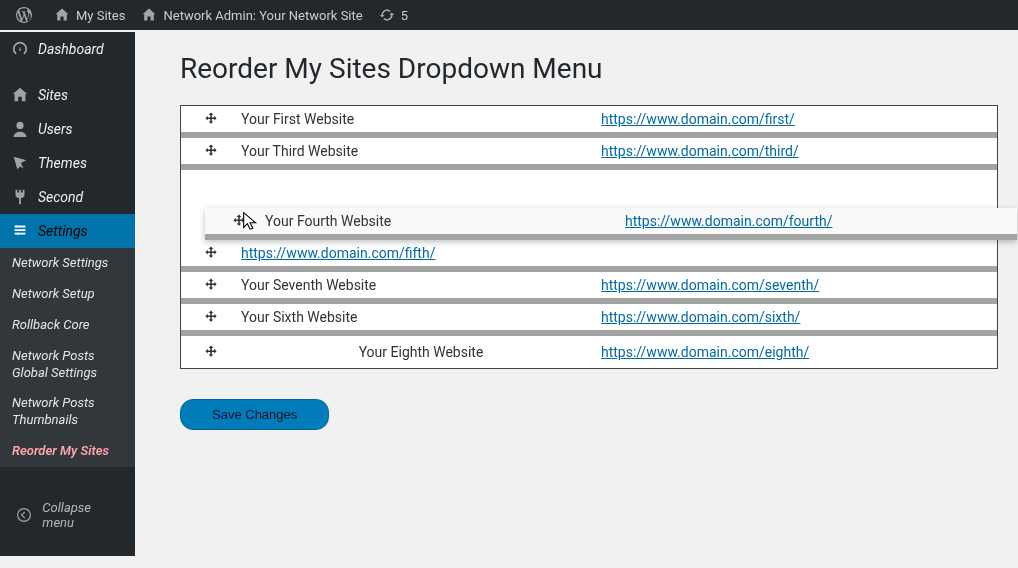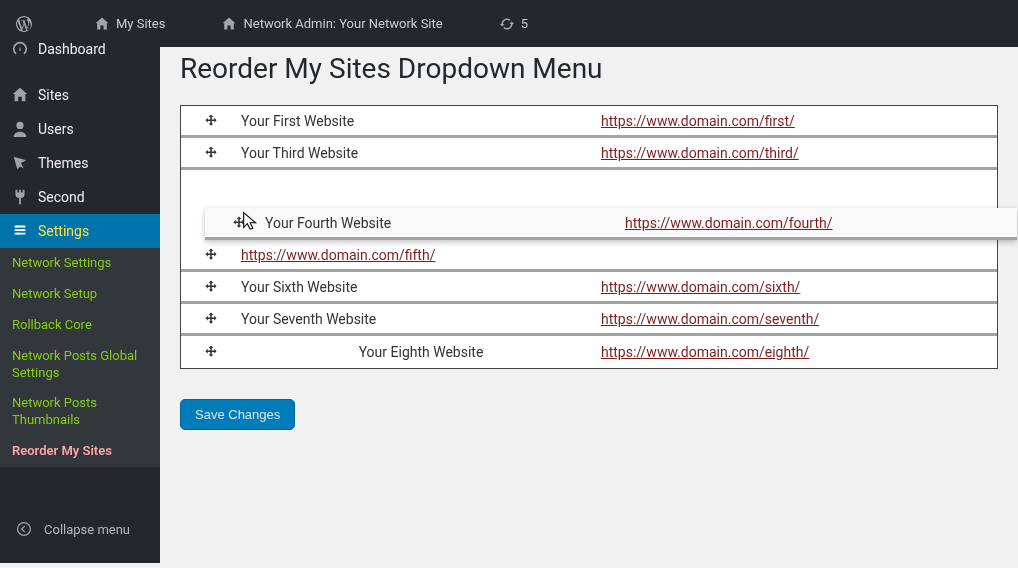--- a/index.html
+++ b/index.html
@@ -1,50 +1,50 @@
 <!DOCTYPE html>
 <html><head>
 <meta charset="utf-8">
 <style>
 * { box-sizing: border-box; margin: 0; padding: 0; }
 body { font-family: -apple-system, BlinkMacSystemFont, "Segoe UI", Roboto, sans-serif; background: #f1f1f1; width: 1018px; height: 568px; overflow: hidden; position: relative; }
-.adminbar { background: #23282d; color: #ccc; height: 47px; display: flex; align-items: center; font-size: 13px; padding-left: 8px; gap: 40px; }
+.adminbar { background: #23282d; color: #ccc; height: 30px; display: flex; align-items: center; font-size: 13px; padding-left: 8px; }
 .adminbar .item { display: flex; align-items: center; padding: 0 8px; cursor: pointer; height: 32px; }
 .adminbar .ico { margin-right: 6px; display: flex; align-items: center; }
 .adminbar svg { width: 16px; height: 16px; fill: #a0a5aa; }
-.sidebar { position: absolute; left: 0; top: 32px; bottom: 5px; width: 160px; background: #23282d; color: #eee; font-size: 14px; }
+.sidebar { position: absolute; left: 0; top: 32px; bottom: 12px; width: 135px; background: #23282d; color: #eee; font-size: 14px; font-style: italic; }
 .menu-item { display: flex; align-items: center; padding: 8px 10px; cursor: pointer; color: #eee; }
 .menu-item.top { font-size: 14px; }
 .menu-item .mico { width: 20px; margin-right: 8px; display: flex; align-items: center; justify-content: center; }
 .menu-item .mico svg { width: 18px; height: 18px; fill: #9ea3a8; }
-.menu-item.current { background: #0073aa; color: #fde047; position: relative; }
+.menu-item.current { background: #0073aa; color: #000000; position: relative; }
 .menu-item.current .mico svg { fill: #fff; }
 .menu-item.current::after { content: ""; position: absolute; right: -8px; top: 50%; margin-top: -8px; border: 8px solid transparent; border-right-color: #f1f1f1; }
 .submenu { background: #32373c; font-size: 13px; }
-.submenu .sub { padding: 7px 12px; color: #84cc16; cursor: pointer; line-height: 1.3; }
+.submenu .sub { padding: 7px 12px; color: #e5e5e5; cursor: pointer; line-height: 1.3; }
 .submenu .sub.current { color: #fca5a5; font-weight: 600; }
 .collapse { position: absolute; bottom: 18px; left: 0; width: 100%; padding: 8px 16px; color: #b4b9be; font-size: 13px; display: flex; align-items: center; cursor: pointer; }
 .collapse .cico { width: 20px; margin-right: 8px; display:flex; align-items:center; }
 .collapse svg { width:16px; height:16px; fill:#a0a5aa; }
 .content { position: absolute; left: 160px; top: 32px; right: 0; bottom: 0; padding: 20px; }
 .page-title { font-size: 28px; font-weight: 400; color: #23282d; margin-bottom: 20px; }
 .site-list { border: 1px solid #444; background: #fff; }
-.row { display: flex; align-items: center; border-bottom: 3px solid #a3a3a3; height: 32px; }
+.row { display: flex; align-items: center; border-bottom: 6px solid #a3a3a3; height: 32px; }
 .row:last-child { border-bottom: none; text-align: center; }
 .handle { width: 60px; display: flex; justify-content: center; cursor: move; }
 .handle svg { width: 16px; height: 16px; fill: #333; }
 .site-name { flex: 0 0 360px; color: #333; font-size: 14px; }
-.site-url { color: #7f1d1d; text-decoration: underline; font-size: 14px; cursor: pointer; }
+.site-url { color: #0369a1; text-decoration: underline; font-size: 14px; cursor: pointer; }
 .row.dragging { position: relative; background: #f9f9f9; box-shadow: 0 2px 6px rgba(0,0,0,0.25); margin-left: 24px; margin-right: -20px; z-index: 5; }
 .row.dragging .handle { padding-left: 8px; }
 .cursor-arrow { position: absolute; left: 240px; top: 209px; z-index: 10; pointer-events:none; }
 .cursor-arrow svg { width: 22px; height: 22px; }
 .peek { position: absolute; left: 212px; top: 222px; font-size: 14px; color: #333; opacity: 0.5; z-index: 1; }
 .peek-url { position: absolute; left: 622px; top: 222px; font-size: 14px; color: #0073aa; text-decoration: underline; opacity: 0.5; z-index: 1; }
-.save-btn { margin-top: 30px; background: #007cba; border: 1px solid #006799; color: #e5e5e5; padding: 7px 14px; font-size: 13px; border-radius: 5px; cursor: pointer; }
+.save-btn { margin-top: 30px; background: #007cba; border: 1px solid #006799; color: #0f172a; padding: 7px 31px; font-size: 13px; border-radius: 13px; cursor: pointer; }
 </style>
 </head>
 <body>
 
 <div class="adminbar">
   <div class="item">
     <span class="ico">
       <svg viewBox="0 0 20 20">
           <path d="M10 0C4.5 0 0 4.5 0 10s4.5 10 10 10 10-4.5 10-10S15.5 0 10 0zm0 1.5c1.9 0 3.6.6 5 1.7-.1 0-.2 0-.3.1-.6.3-.9 1-.9 1.6 0 .8.4 1.4.9 2.1.4.6.8 1.3.8 2.4 0 .7-.3 1.6-.7 2.8l-.9 2.9-3.1-9.2c.5 0 1-.1 1-.1.4 0 .4-.7-.1-.6 0 0-1.4.1-2.3.1-.8 0-2.2-.1-2.2-.1-.5 0-.5.7 0 .6 0 0 .4.1.9.1l1.3 3.6-1.8 5.5L4.5 6c.5 0 1-.1 1-.1.4 0 .4-.7-.1-.6 0 0-1.3.1-2.2.1C4.6 3.1 7.1 1.5 10 1.5zM1.5 10c0-1.2.3-2.4.7-3.4l4 11C3.6 16.3 1.5 13.4 1.5 10zm8.5 8.5c-.8 0-1.6-.1-2.4-.3l2.5-7.4 2.6 7.1c0 .1 0 .1.1.1-.9.3-1.8.5-2.8.5zm3.8-.9l2.6-7.5c.5-1.2.6-2.2.6-3.1 0-.3 0-.6-.1-.9 1 1.7 1.5 3.7 1.5 5.8 0 2.4-1 4.6-2.7 6.1l-1.9-.4z"></path>
         </svg>
@@ -187,31 +187,31 @@
           </svg>
         </div>
         <a class="site-url">https://www.domain.com/fifth/</a>
       </div>
       <div class="row">
         <div class="handle">
           <svg viewBox="0 0 20 20">
             <path d="M10 2l3 3h-2v3h3V6l3 3-3 3v-2h-3v3h2l-3 3-3-3h2v-3H6v2l-3-3 3-3v2h3V5H7z"></path>
           </svg>
         </div>
+        <div class="site-name">Your Seventh Website</div>
+        <a class="site-url">https://www.domain.com/seventh/</a>
+      </div>
+      <div class="row">
+        <div class="handle">
+          <svg viewBox="0 0 20 20">
+            <path d="M10 2l3 3h-2v3h3V6l3 3-3 3v-2h-3v3h2l-3 3-3-3h2v-3H6v2l-3-3 3-3v2h3V5H7z"></path>
+          </svg>
+        </div>
         <div class="site-name">Your Sixth Website</div>
         <a class="site-url">https://www.domain.com/sixth/</a>
-      </div>
-      <div class="row">
-        <div class="handle">
-          <svg viewBox="0 0 20 20">
-            <path d="M10 2l3 3h-2v3h3V6l3 3-3 3v-2h-3v3h2l-3 3-3-3h2v-3H6v2l-3-3 3-3v2h3V5H7z"></path>
-          </svg>
-        </div>
-        <div class="site-name">Your Seventh Website</div>
-        <a class="site-url">https://www.domain.com/seventh/</a>
       </div>
       <div class="row">
         <div class="handle">
           <svg viewBox="0 0 20 20">
             <path d="M10 2l3 3h-2v3h3V6l3 3-3 3v-2h-3v3h2l-3 3-3-3h2v-3H6v2l-3-3 3-3v2h3V5H7z"></path>
           </svg>
         </div>
         <div class="site-name">Your Eighth Website</div>
         <a class="site-url">https://www.domain.com/eighth/</a>
       </div>

